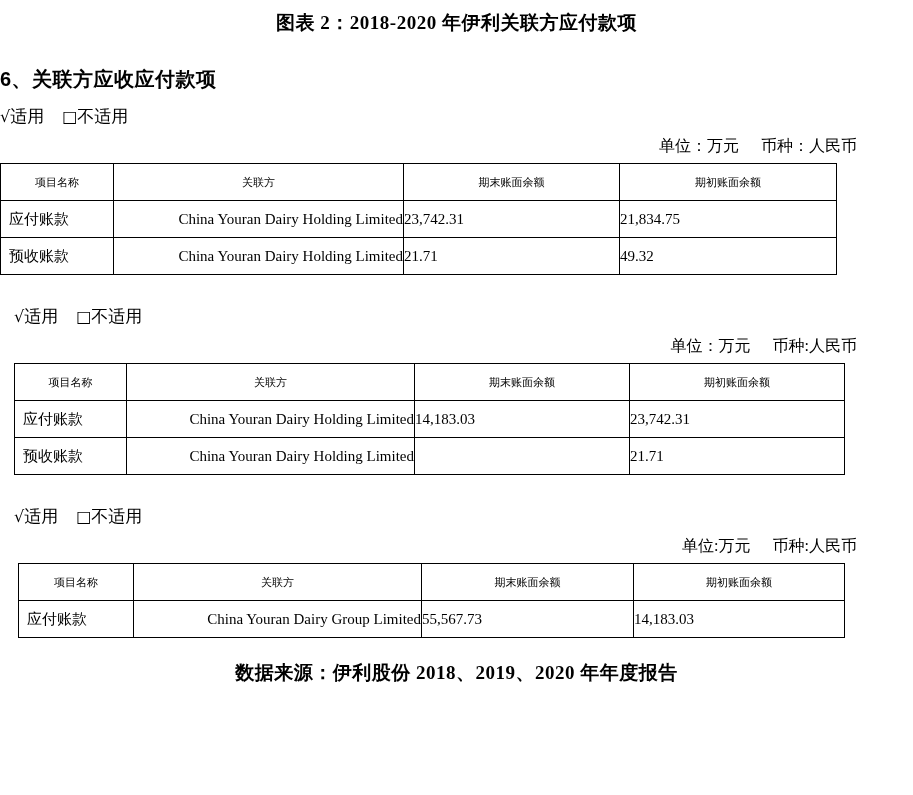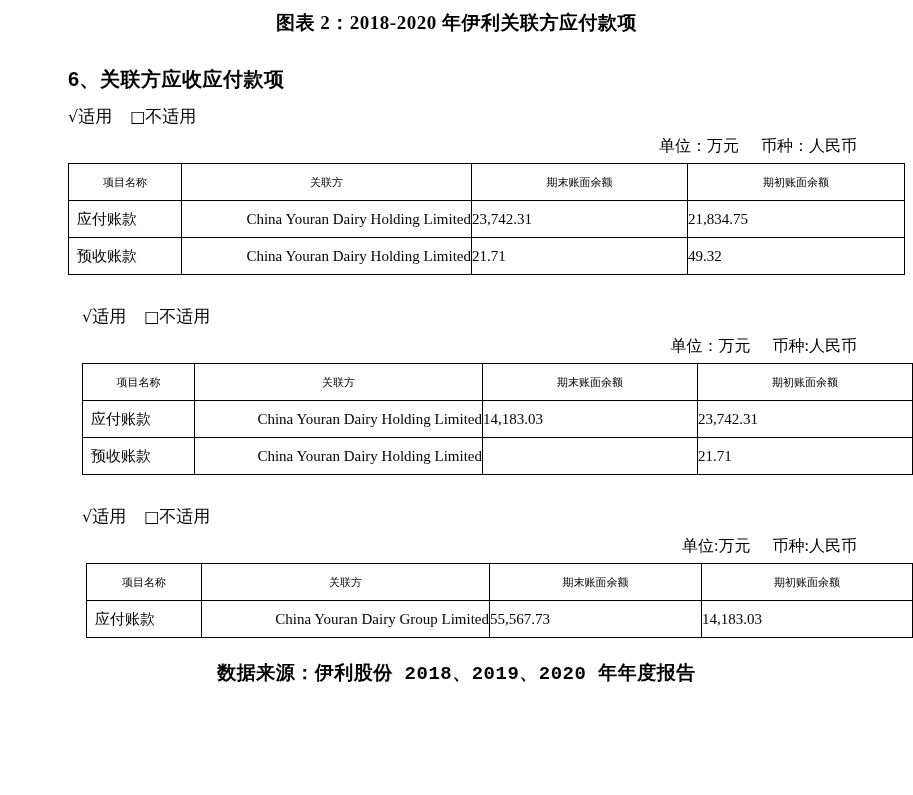--- a/index.html
+++ b/index.html
@@ -24,21 +24,20 @@
   .fig-title {
     text-align: center;
     font-family: "Liberation Serif", serif;
     font-weight: bold;
     font-size: 19px;
     letter-spacing: 0.5px;
     padding-top: 10px;
     padding-bottom: 6px;
   }
   .body-block {
-    padding-left: 68px;
     padding-right: 56px;
   }
   .heading-1 {
     font-family: "Liberation Sans", sans-serif;
     font-weight: bold;
     font-size: 20px;
     margin-top: 24px;
     margin-bottom: 2px;
     letter-spacing: 0.5px;
   }
@@ -128,21 +127,21 @@
   .t3 col.c1 { width: 115px; }
   .t3 col.c2 { width: 288px; }
   .t3 col.c3 { width: 212px; }
   .t3 col.c4 { width: 211px; }
 
   .sec2 { margin-top: 30px; }
   .sec3 { margin-top: 30px; }
 
   .source-line {
     text-align: center;
-    font-family: Liberation Mono, monospace;
+    font-family: Liberation Serif, serif;
     font-weight: bold;
     font-size: 19px;
     margin-top: 22px;
     letter-spacing: 0.5px;
   }
 </style>
 </head>
 <body>
 
 <div class="page">

